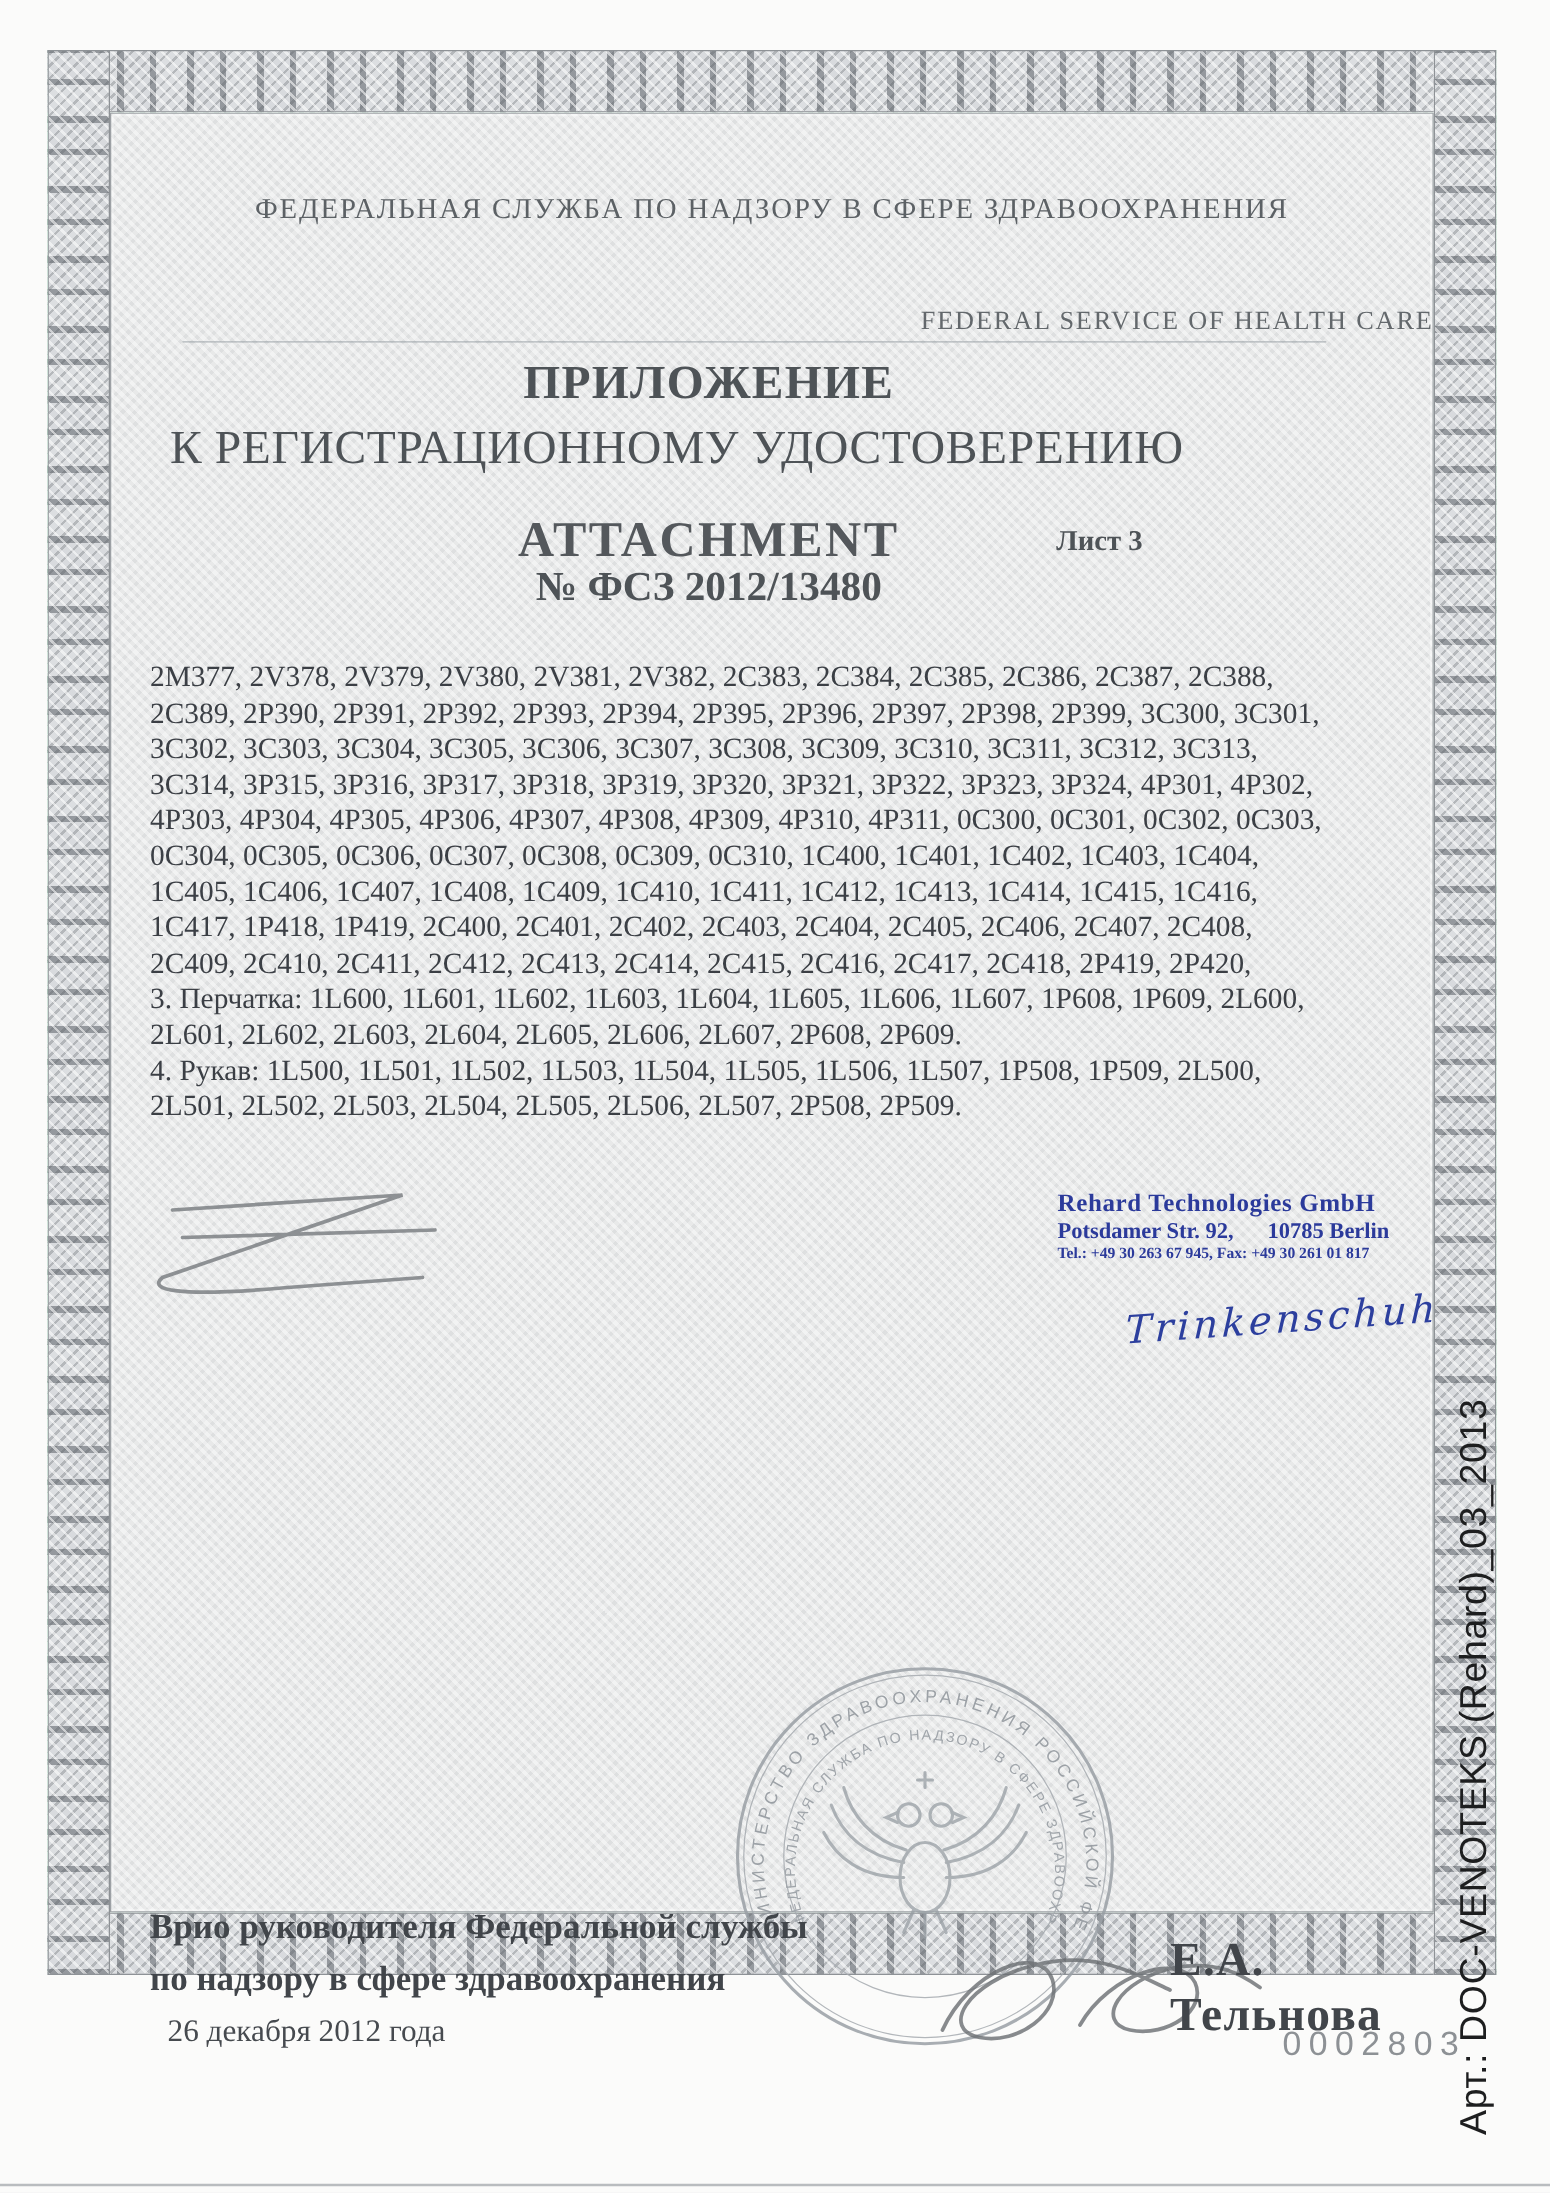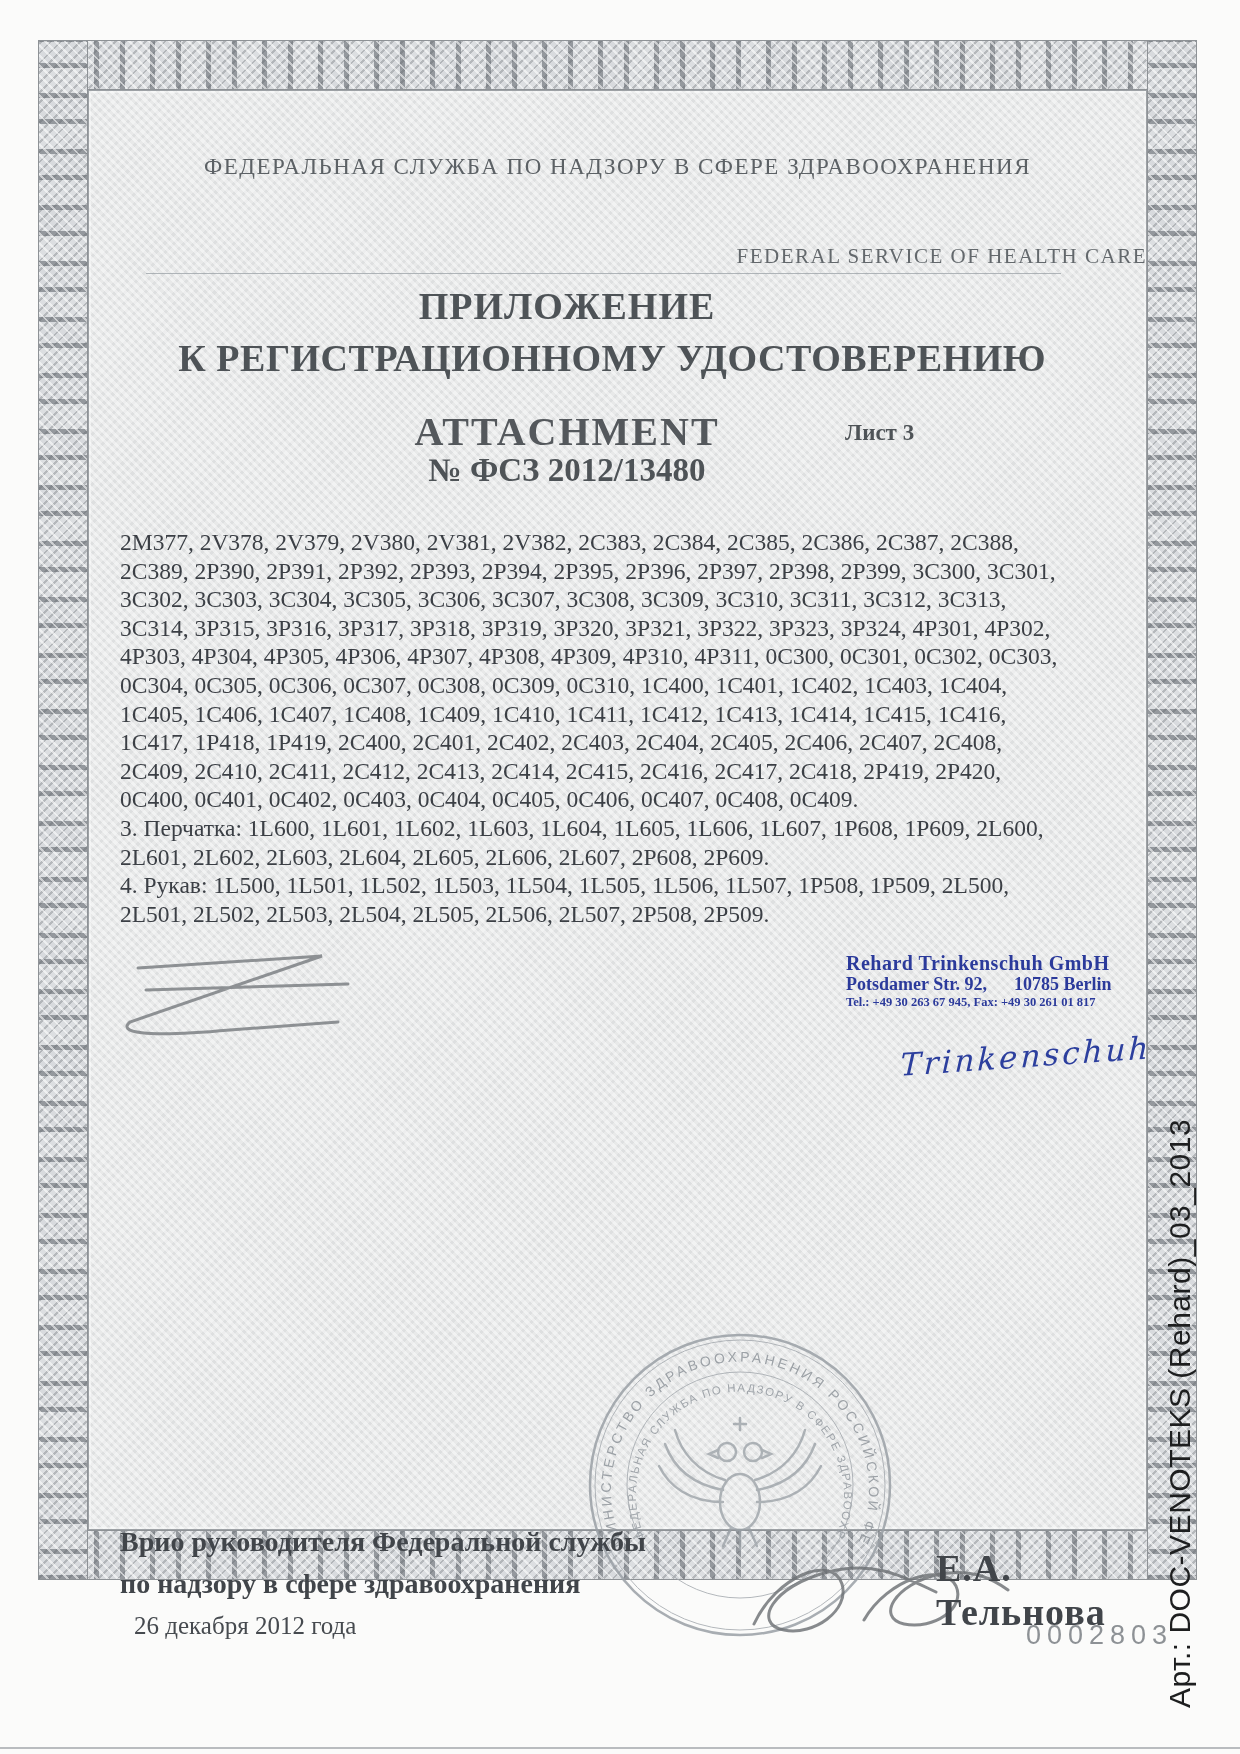--- a/index.html
+++ b/index.html
@@ -30,21 +30,21 @@
       repeating-linear-gradient(45deg, rgba(255,255,255,.45) 0 3px, rgba(0,0,0,0) 3px 6px),
       repeating-linear-gradient(-45deg, rgba(176,180,184,.18) 0 3px, rgba(0,0,0,0) 3px 7px);
     box-shadow: inset 0 0 0 1px #9da1a5, inset 0 0 0 3px rgba(255,255,255,.4);}
 
   
   .hdr-ru{position:absolute;left:0;right:0;top:64px;text-align:center;font-size:23px;letter-spacing:1.5px;color:#5c6165;}
   .hdr-en{position:absolute;left:0;right:0;top:140px;text-align:right;font-size:21px;letter-spacing:1.5px;color:#63686c;margin-top:14px;}
   .divider{position:absolute;left:58px;right:86px;top:183px;height:1px;background:#9aa0a5;opacity:.75;}
 
   .title1{position:absolute;left:0;top:194px;width:958px;text-align:center;font-size:38px;font-weight:bold;letter-spacing:1px;color:#4e5357;}
-  .title2{position:absolute;left:0;top:246px;width:958px;text-align:right;font-size:38px;font-weight:bold;letter-spacing:.5px;color:#4e5357;}
+  .title2{position:absolute;left:0;top:246px;width:958px;text-align:left;font-size:38px;font-weight:normal;letter-spacing:.5px;color:#4e5357;padding-left:48px;}
   .att-en{position:absolute;left:0;top:318px;width:958px;text-align:center;font-size:40px;font-weight:bold;letter-spacing:2px;color:#54585c;}
   .sheet{position:absolute;left:757px;top:330px;font-size:23px;font-weight:bold;color:#4e5357;}
   .att-no{position:absolute;left:0;top:362px;width:958px;text-align:center;font-size:33px;font-weight:bold;color:#4e5357;}
 
   .body-text{position:absolute;left:32px;top:438px;width:1014px;font-size:23.5px;line-height:28.6px;color:#3b3f45;}
   .body-text div{white-space:nowrap;}
 
   .z-mark{position:absolute;left:22px;top:856px;}
 
   .supplier{position:absolute;left:758px;top:862px;color:#2b3a9b;line-height:1.12;}
@@ -90,33 +90,32 @@
       <div class="body-text">
         <div>2M377, 2V378, 2V379, 2V380, 2V381, 2V382, 2C383, 2C384, 2C385, 2C386, 2C387, 2C388,</div>
         <div>2C389, 2P390, 2P391, 2P392, 2P393, 2P394, 2P395, 2P396, 2P397, 2P398, 2P399, 3C300, 3C301,</div>
         <div>3C302, 3C303, 3C304, 3C305, 3C306, 3C307, 3C308, 3C309, 3C310, 3C311, 3C312, 3C313,</div>
         <div>3C314, 3P315, 3P316, 3P317, 3P318, 3P319, 3P320, 3P321, 3P322, 3P323, 3P324, 4P301, 4P302,</div>
         <div>4P303, 4P304, 4P305, 4P306, 4P307, 4P308, 4P309, 4P310, 4P311, 0C300, 0C301, 0C302, 0C303,</div>
         <div>0C304, 0C305, 0C306, 0C307, 0C308, 0C309, 0C310, 1C400, 1C401, 1C402, 1C403, 1C404,</div>
         <div>1C405, 1C406, 1C407, 1C408, 1C409, 1C410, 1C411, 1C412, 1C413, 1C414, 1C415, 1C416,</div>
         <div>1C417, 1P418, 1P419, 2C400, 2C401, 2C402, 2C403, 2C404, 2C405, 2C406, 2C407, 2C408,</div>
         <div>2C409, 2C410, 2C411, 2C412, 2C413, 2C414, 2C415, 2C416, 2C417, 2C418, 2P419, 2P420,</div>
-        <div>0C400, 0C401, 0C402, 0C403, 0C404, 0C405, 0C406, 0C407, 0C408, 0C409.</div>
         <div>3. Перчатка: 1L600, 1L601, 1L602, 1L603, 1L604, 1L605, 1L606, 1L607, 1P608, 1P609, 2L600,</div>
         <div>2L601, 2L602, 2L603, 2L604, 2L605, 2L606, 2L607, 2P608, 2P609.</div>
         <div>4. Рукав: 1L500, 1L501, 1L502, 1L503, 1L504, 1L505, 1L506, 1L507, 1P508, 1P509, 2L500,</div>
         <div>2L501, 2L502, 2L503, 2L504, 2L505, 2L506, 2L507, 2P508, 2P509.</div>
       </div>
 
       <svg class="z-mark" width="250" height="100" viewBox="0 0 250 100">
         <path d="M 28,22 L 212,10 L 20,76 C 8,86 30,92 120,84 L 228,76 M 36,44 L 238,38" fill="none" stroke="#7d8084" stroke-width="3" stroke-linecap="round" opacity="0.85"></path>
       </svg>
 
       <div class="supplier">
-        <div class="s1">Rehard Trinkenschuh GmbH</div>
+        <div class="s1">Rehard Technologies GmbH</div>
         <div class="s2">Potsdamer Str. 92,      10785 Berlin</div>
         <div class="s3">Tel.: +49 30 263 67 945, Fax: +49 30 261 01 817</div>
       </div>
 
       <div class="handwriting">Trinkenschuh</div>
 
       <svg class="stamp" width="310" height="310" viewBox="0 0 310 310">
         <defs>
           <path id="ringO" d="M 38,215 A 129,129 0 1 1 272,215" fill="none"></path>
           <path id="ringI" d="M 60,208 A 104,104 0 1 1 250,208" fill="none"></path>

